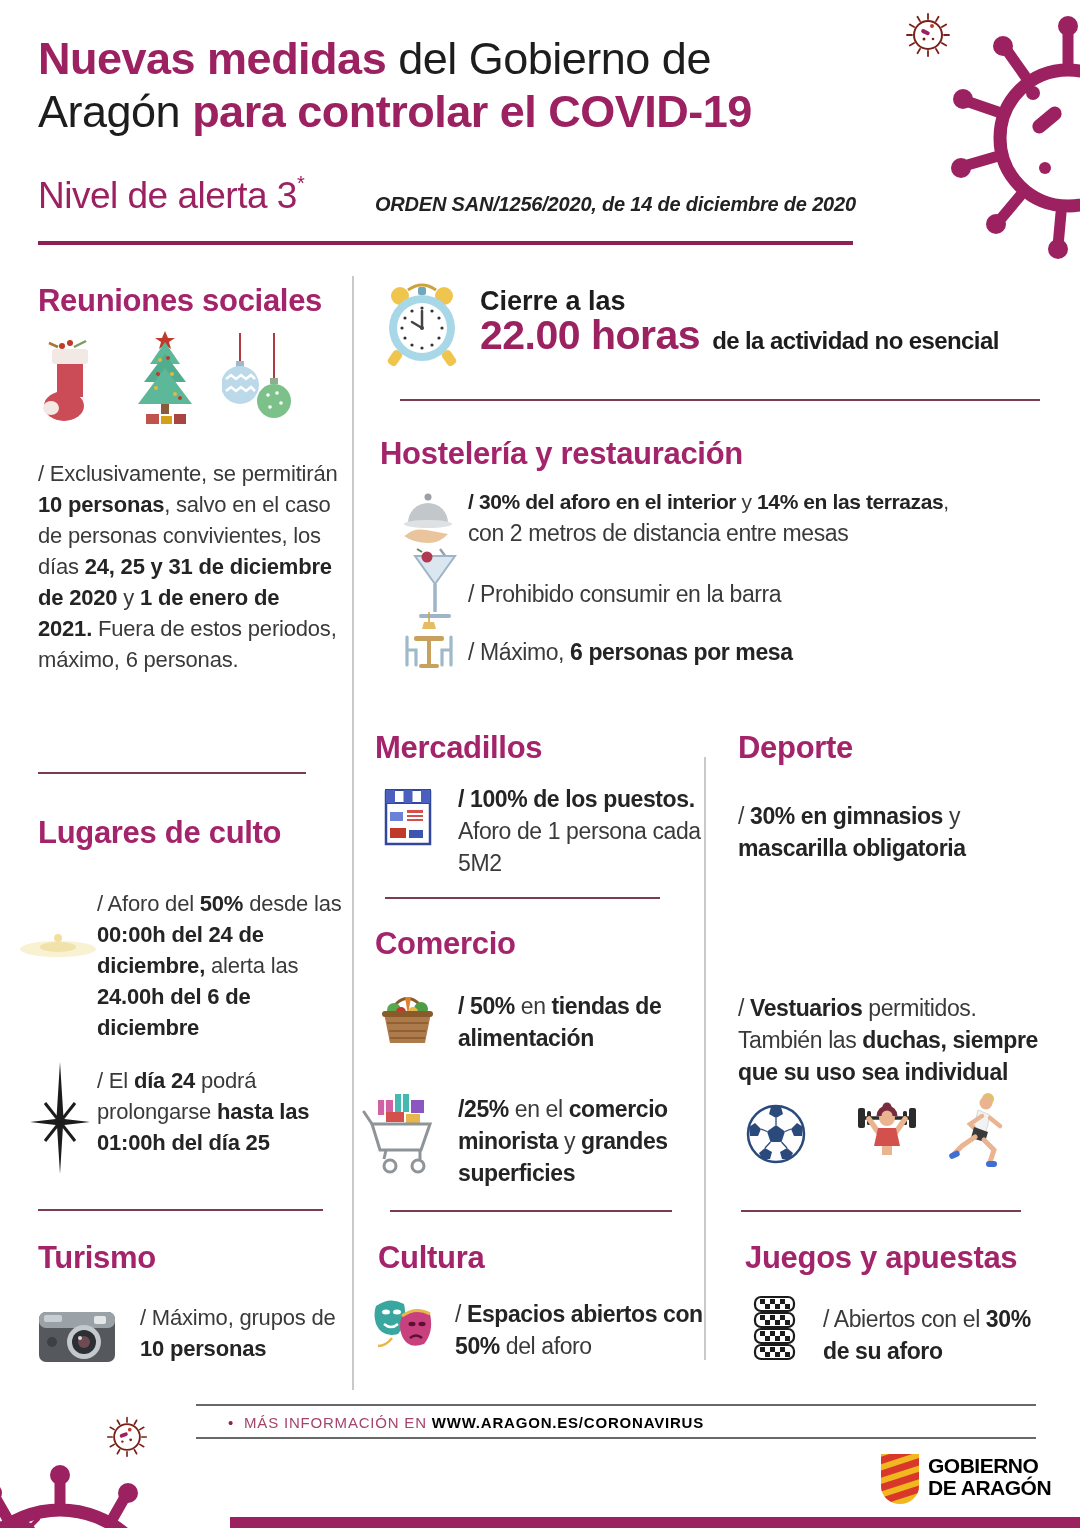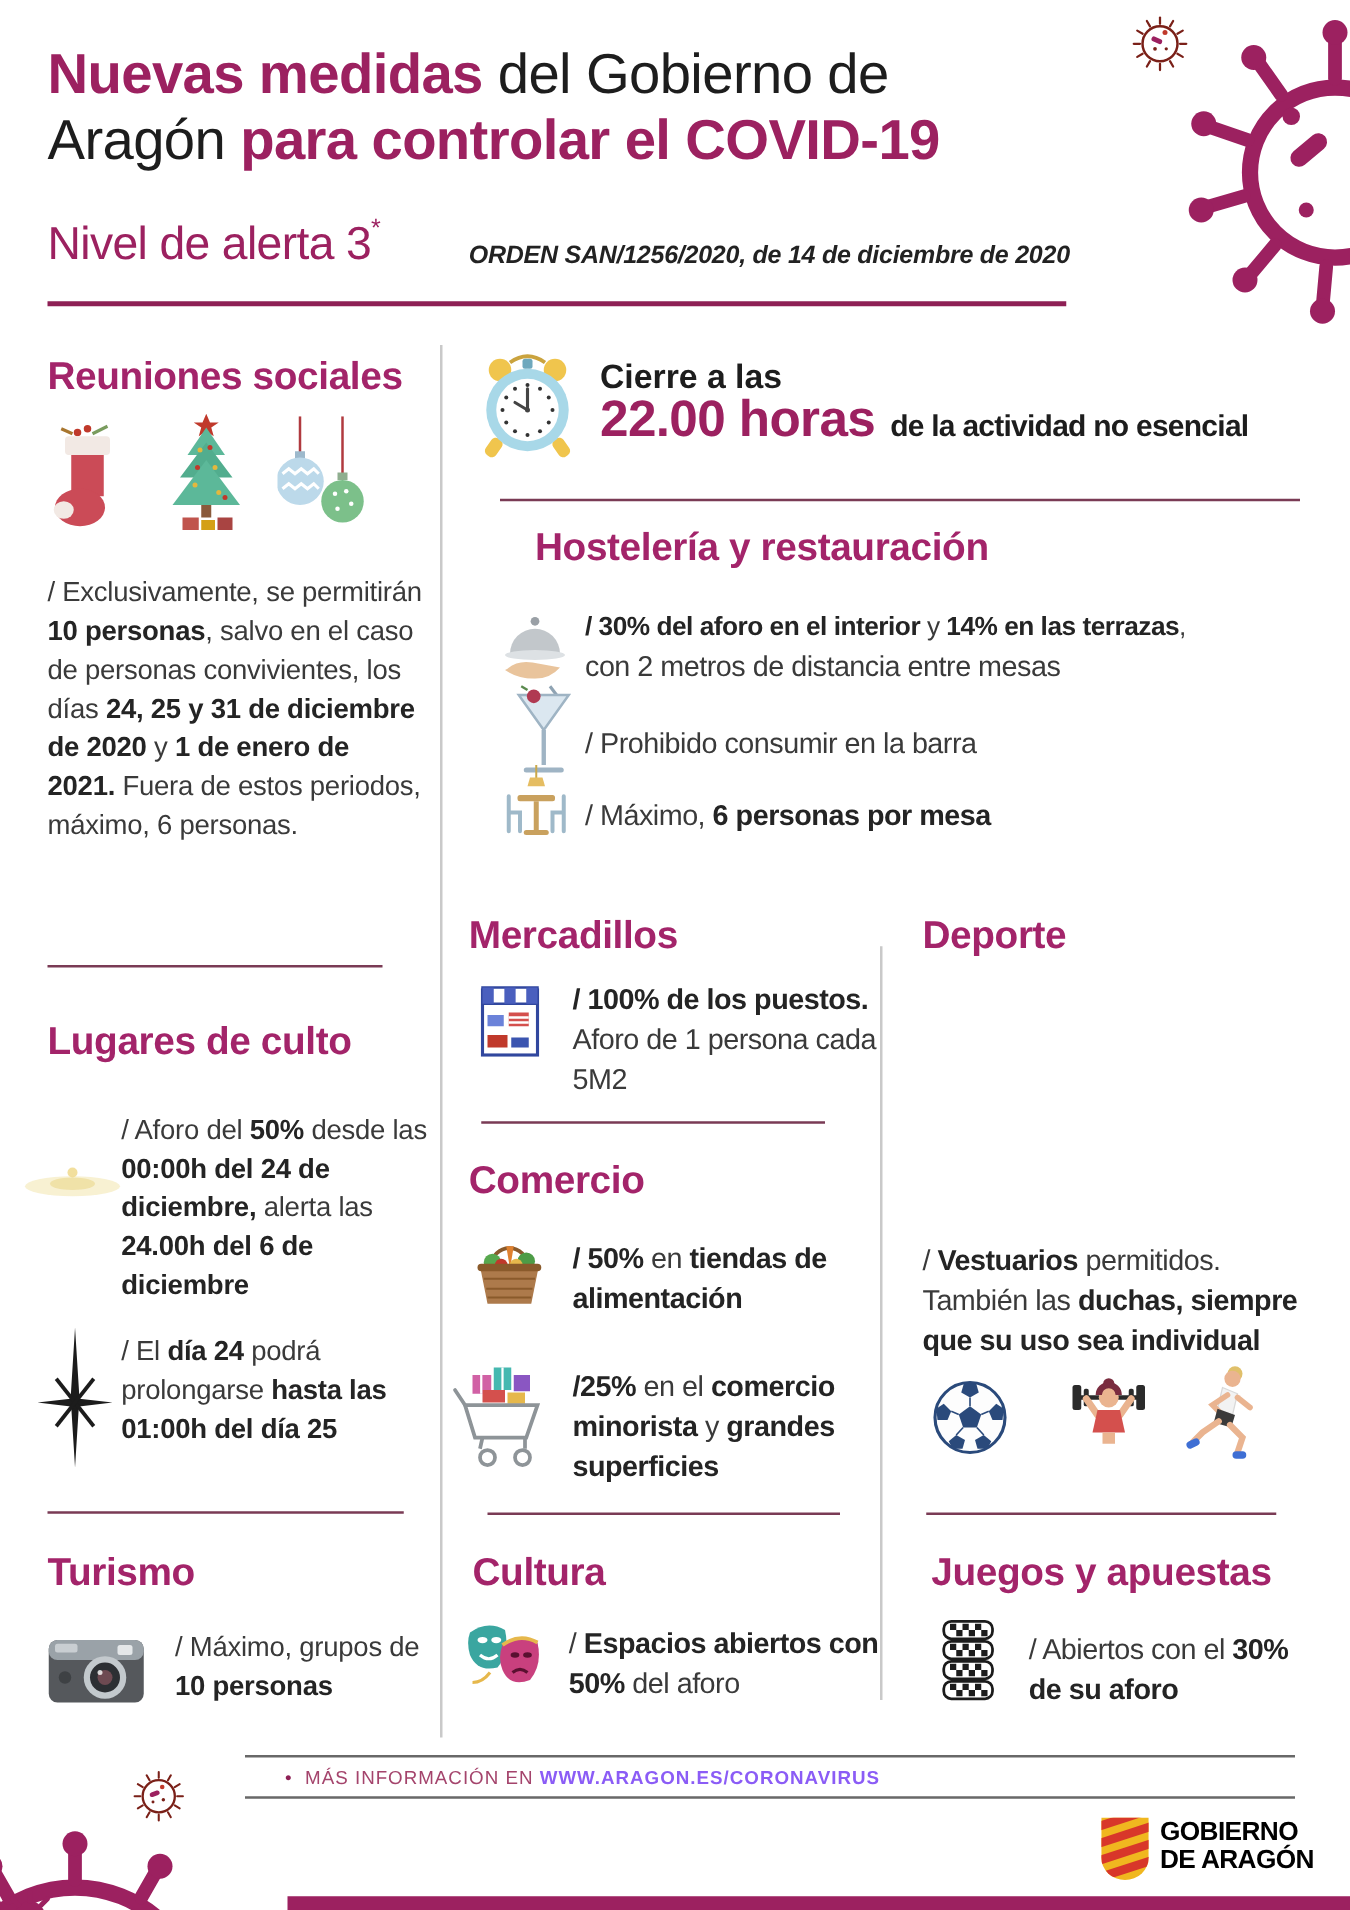--- a/index.html
+++ b/index.html
@@ -22,21 +22,21 @@
   .mid-txt{font-size:23px;line-height:32px;letter-spacing:-0.4px;color:#3a3a3a;}
   .nowrap{white-space:nowrap;}
   .hdiv{background:#7a3b55;height:2px;}
   .hdiv-header{background:#8e2055;height:3.5px;}
   .vdiv{background:#c9c9c9;width:1.5px;}
   .closure-intro{font-size:27px;font-weight:bold;color:#1d1d1d;}
   .closure-time{font-size:41px;font-weight:bold;color:#9c2160;letter-spacing:-0.5px;}
   .closure-detail{font-size:24px;font-weight:bold;color:#1d1d1d;letter-spacing:-0.6px;margin-left:12px;}
   .footer-line{background:#4d4d4d;height:2px;opacity:0.85;}
   .footer-txt{font-size:15px;letter-spacing:0.8px;color:#a4446c;font-weight:400;}
-  .footer-txt .url{font-weight:bold;color:#8b5cf6;}
+  .footer-txt .url{font-weight:bold;color:#000000;}
   .footer-txt .dot{color:#8e2055;margin-right:10px;}
   .logo-text{font-size:21px;line-height:22px;font-weight:800;color:#000000;letter-spacing:-0.5px;}
   .bottom-bar{background:#9c2160;}
 </style>
 </head>
 <body>
 
 <div class="page">
 
   <div class="abs title" style="left:38px;top:32px;width:860px;">
@@ -233,21 +233,21 @@
     <circle cx="44" cy="46" r="2" fill="#444"></circle>
   </svg>
 
   <div class="abs closure-intro" style="left:480px;top:286px;">Cierre a las</div>
   <div class="abs nowrap" style="left:480px;top:312px;">
     <span class="closure-time">22.00 horas</span><span class="closure-detail">de la actividad no esencial</span>
   </div>
 
   <div class="abs hdiv" style="left:400px;top:399px;width:640px;"></div>
 
-  <div class="abs sec-title" style="left:380px;top:420px;margin-left:48px;">Hostelería y restauración</div>
+  <div class="abs sec-title" style="left:380px;top:436px;">Hostelería y restauración</div>
 
   <svg class="abs" style="left:402px;top:487px;" width="52" height="56" viewBox="0 0 52 56">
     <circle cx="26" cy="10" r="3.5" fill="#9aa0a6"></circle>
     <path d="M6 36 a20 20 0 0 1 40 0 z" fill="#c2c7cb"></path>
     <ellipse cx="26" cy="37" rx="24" ry="4" fill="#dde1e4"></ellipse>
     <path d="M4 48 q8 -7 20 -5 l22 4 q-8 9 -20 9 q-14 0 -24 -7 z" fill="#e9c49c"></path>
   </svg>
   <div class="abs mid-txt nowrap" style="left:468px;top:486px;font-size:21px;"><span class="b ">/ </span><span class="b ">30% del aforo en el interior</span><span class=""> y </span><span class="b ">14% en las terrazas</span><span class="">,</span></div>
   <div class="abs mid-txt" style="left:468px;top:517px;width:580px;"><span class="">con 2 metros de distancia entre mesas</span></div>
 
@@ -321,20 +321,21 @@
     <path d="M10 34 h58 l-9 26 h-41 z" fill="none" stroke="#8e9498" stroke-width="3"></path>
     <path d="M10 34 L2 22" stroke="#8e9498" stroke-width="3" stroke-linecap="round" fill="none"></path>
     <path d="M24 60 l-2 9 M58 60 l0 9" stroke="#8e9498" stroke-width="3" fill="none"></path>
     <circle cx="28" cy="76" r="6" fill="#fff" stroke="#8e9498" stroke-width="3"></circle>
     <circle cx="56" cy="76" r="6" fill="#fff" stroke="#8e9498" stroke-width="3"></circle>
   </svg>
   <div class="abs mid-txt" style="left:458px;top:1093px;width:250px;"><span class="b ">/</span><span class="b ">25%</span><span class=""> en el </span><span class="b ">comercio minorista</span><span class=""> y </span><span class="b ">grandes superficies</span></div>
 
   <div class="abs sec-title" style="left:738px;top:730px;">Deporte</div>
 
+  <div class="abs mid-txt" style="left:738px;top:800px;width:308px;"><span class="">/ </span><span class="b ">30% en gimnasios</span><span class=""> y </span><span class="b ">mascarilla obligatoria</span></div>
   <div class="abs mid-txt" style="left:738px;top:992px;width:312px;"><span class="">/ </span><span class="b ">Vestuarios</span><span class=""> permitidos. También las </span><span class="b ">duchas, siempre que su uso sea individual</span></div>
 
   <svg class="abs" style="left:745px;top:1103px;" width="62" height="62" viewBox="0 0 62 62">
     <circle cx="31" cy="31" r="28" fill="#fdfdfd" stroke="#2a4a7b" stroke-width="2.5"></circle>
     <g fill="#2a4a7b">
       <polygon points="31,22 40,28.5 36.5,39 25.5,39 22,28.5"></polygon>
       <polygon points="26,4 36,4 38,11 31,15 24,11"></polygon>
       <polygon points="4,24 10,20 16,26 13,33 5,33"></polygon>
       <polygon points="58,24 52,20 46,26 49,33 57,33"></polygon>
       <polygon points="14,50 20,45 27,49 25,56 17,56"></polygon>

